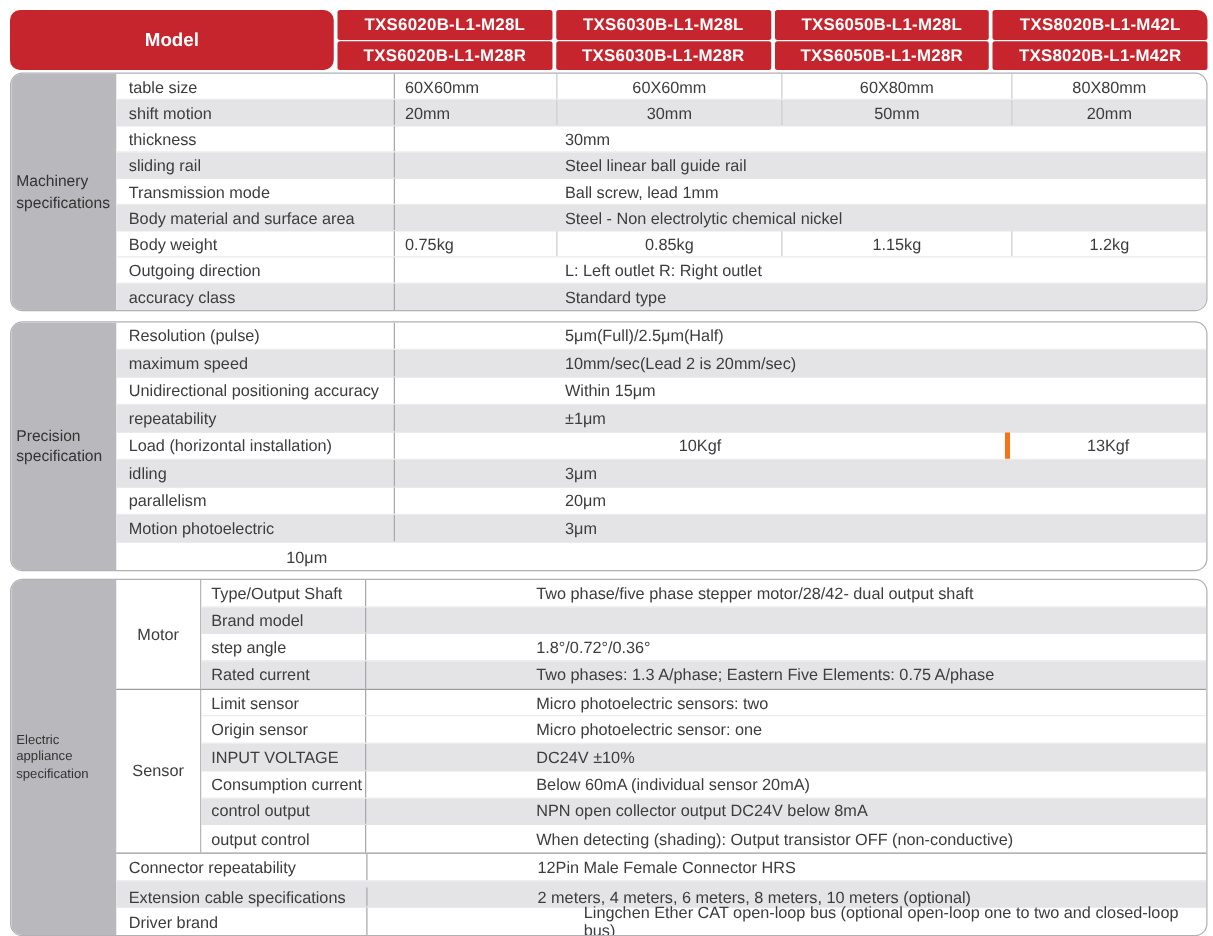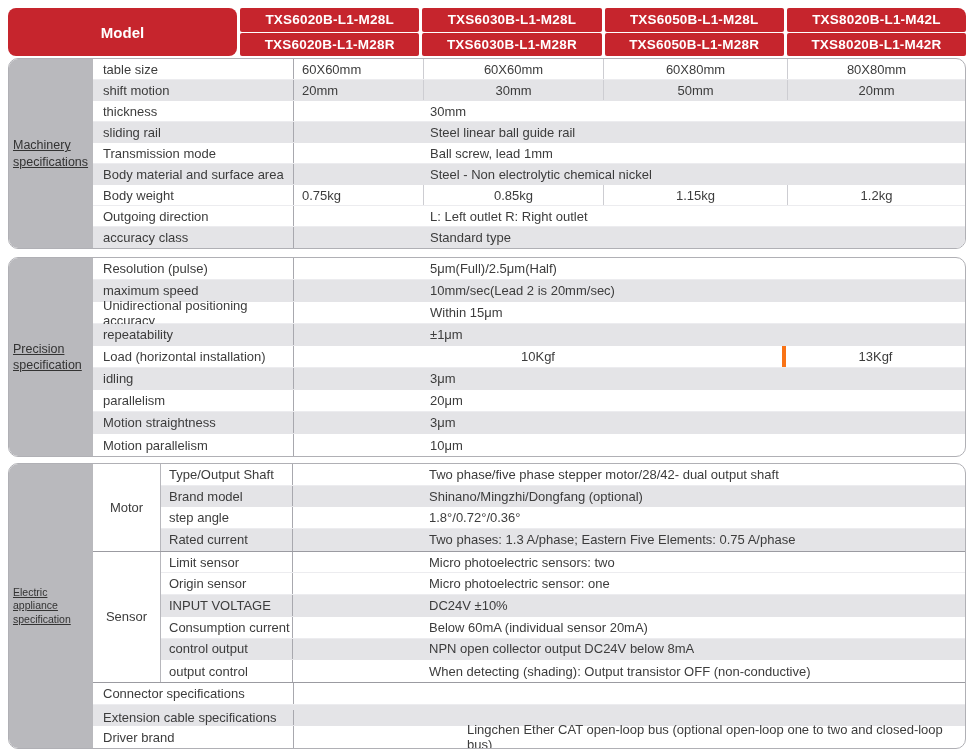--- a/index.html
+++ b/index.html
@@ -2,42 +2,42 @@
 <html style="--red: #c6252d; --sidebar-gray: #b9b9bd; --row-gray: #e4e4e7;"><head>
 <meta charset="utf-8">
 <style>
   * { box-sizing: border-box; margin: 0; padding: 0; }
   html, body { width: 970px; height: 749px; background: #fff; overflow: hidden; }
   body { font-family: "Liberation Sans", "DejaVu Sans", sans-serif; color: #3c3c3c; position: relative; }
   .page { position: absolute; left: 8px; top: 8px; width: 958px; }
 
   
   .hdr { display: flex; gap: 3px; height: 48px; margin-bottom: 2px; }
-  .model-cell { width: 229px; flex-shrink: 0; background: var(--red, #c6252d); border-radius: 8px;
+  .model-cell { width: 259px; flex-shrink: 0; background: var(--red, #c6252d); border-radius: 8px;
                 color: #fff; font-size: 15px; font-weight: bold; display: flex; align-items: center; justify-content: center; }
   .model-col { flex: 1; display: flex; flex-direction: column; gap: 1px; }
   .model-item { flex: 1; background: var(--red, #c6252d); color: #fff; font-weight: bold; font-size: 13.5px;
                 display: flex; align-items: center; justify-content: center; border-radius: 2px; letter-spacing: 0.2px; }
   .model-col:last-child .model-item:first-child { border-top-right-radius: 8px; }
 
   
   .card { display: flex; border: 1px solid #b0b0b5; border-radius: 10px; overflow: hidden; background: #fff; }
   .card.m1 { margin-bottom: 8px; }
   .card.m2 { margin-bottom: 6px; }
   .sidebar { width: 84px; flex-shrink: 0; background: var(--sidebar-gray, #b9b9bd); color: #333;
-             display: flex; align-items: center; padding: 0 20px 0 4px; font-size: 12.5px; line-height: 1.3; text-decoration: underline; }
+             display: flex; align-items: center; padding: 0 20px 0 4px; font-size: 12.5px; line-height: 1.3; }
   .sidebar.small { font-size: 10.5px; }
   .rows { flex: 1; display: flex; flex-direction: column; }
 
   .row { display: flex; align-items: stretch; height: 21px; font-size: 13px; border-bottom: 1px solid #ececef; }
   .p .row { height: 22px; }
   .row:last-child { border-bottom: none; }
   .row.g { background: var(--row-gray, #e4e4e7); border-bottom-color: var(--row-gray, #e4e4e7); }
 
-  .spec { width: 201px; flex-shrink: 0; padding-left: 10px; display: flex; align-items: center;
+  .spec { width: 223px; flex-shrink: 0; padding-left: 10px; display: flex; align-items: center;
           border-right: 1px solid #a8a8ae; }
   .vals { flex: 1; display: flex; }
   .v { display: flex; align-items: center; justify-content: center; border-right: 1px solid #cdcdd2; }
   .v.c1 { width: 130px; justify-content: flex-start; padding-left: 8px; }
   .v.c2 { width: 180px; }
   .v.c3 { width: 184px; }
   .v.c4 { flex: 1; border-right: none; }
   .span-val { flex: 1; display: flex; align-items: center; padding-left: 136px; }
   .load-a { width: 492px; display: flex; align-items: center; justify-content: center; border-right: 4px solid #f97316; }
   .load-b { flex: 1; display: flex; align-items: center; justify-content: center; }
@@ -168,44 +168,42 @@
       </div>
       <div class="row g">
         <div class="spec">idling</div>
         <div class="span-val">3μm</div>
       </div>
       <div class="row">
         <div class="spec">parallelism</div>
         <div class="span-val">20μm</div>
       </div>
       <div class="row g">
-        <div class="spec">Motion straightness</div>
+        <div class="spec">Motion photoelectric</div>
         <div class="span-val">3μm</div>
       </div>
       <div class="row">
-        <div class="spec">Motion parallelism</div>
         <div class="span-val">10μm</div>
       </div>
     </div>
   </div>
 
   <div class="card">
     <div class="sidebar small">Electric appliance specification</div>
     <div class="rows">
 
       <div class="egroup">
         <div class="glabel">Motor</div>
         <div class="grows">
           <div class="erow">
             <div class="espec">Type/Output Shaft</div>
             <div class="eval">Two phase/five phase stepper motor/28/42- dual output shaft</div>
           </div>
           <div class="erow g">
             <div class="espec">Brand model</div>
-            <div class="eval">Shinano/Mingzhi/Dongfang (optional)</div>
           </div>
           <div class="erow">
             <div class="espec">step angle</div>
             <div class="eval">1.8°/0.72°/0.36°</div>
           </div>
           <div class="erow g">
             <div class="espec">Rated current</div>
             <div class="eval">Two phases: 1.3 A/phase; Eastern Five Elements: 0.75 A/phase</div>
           </div>
         </div>
@@ -236,24 +234,26 @@
           </div>
           <div class="erow">
             <div class="espec">output control</div>
             <div class="eval">When detecting (shading): Output transistor OFF (non-conductive)</div>
           </div>
         </div>
       </div>
 
       <div class="ebottom sep">
         <div class="brow">
-          <div class="blabel">Connector specifications</div>
+          <div class="blabel">Connector repeatability</div>
+          <div class="eval">12Pin Male Female Connector HRS</div>
         </div>
         <div class="brow g">
           <div class="blabel">Extension cable specifications</div>
+          <div class="eval">2 meters, 4 meters, 6 meters, 8 meters, 10 meters (optional)</div>
         </div>
         <div class="brow">
           <div class="blabel">Driver brand</div>
           <div class="eval">Lingchen Ether CAT open-loop bus (optional open-loop one to two and closed-loop bus)</div>
         </div>
       </div>
 
     </div>
   </div>
 

